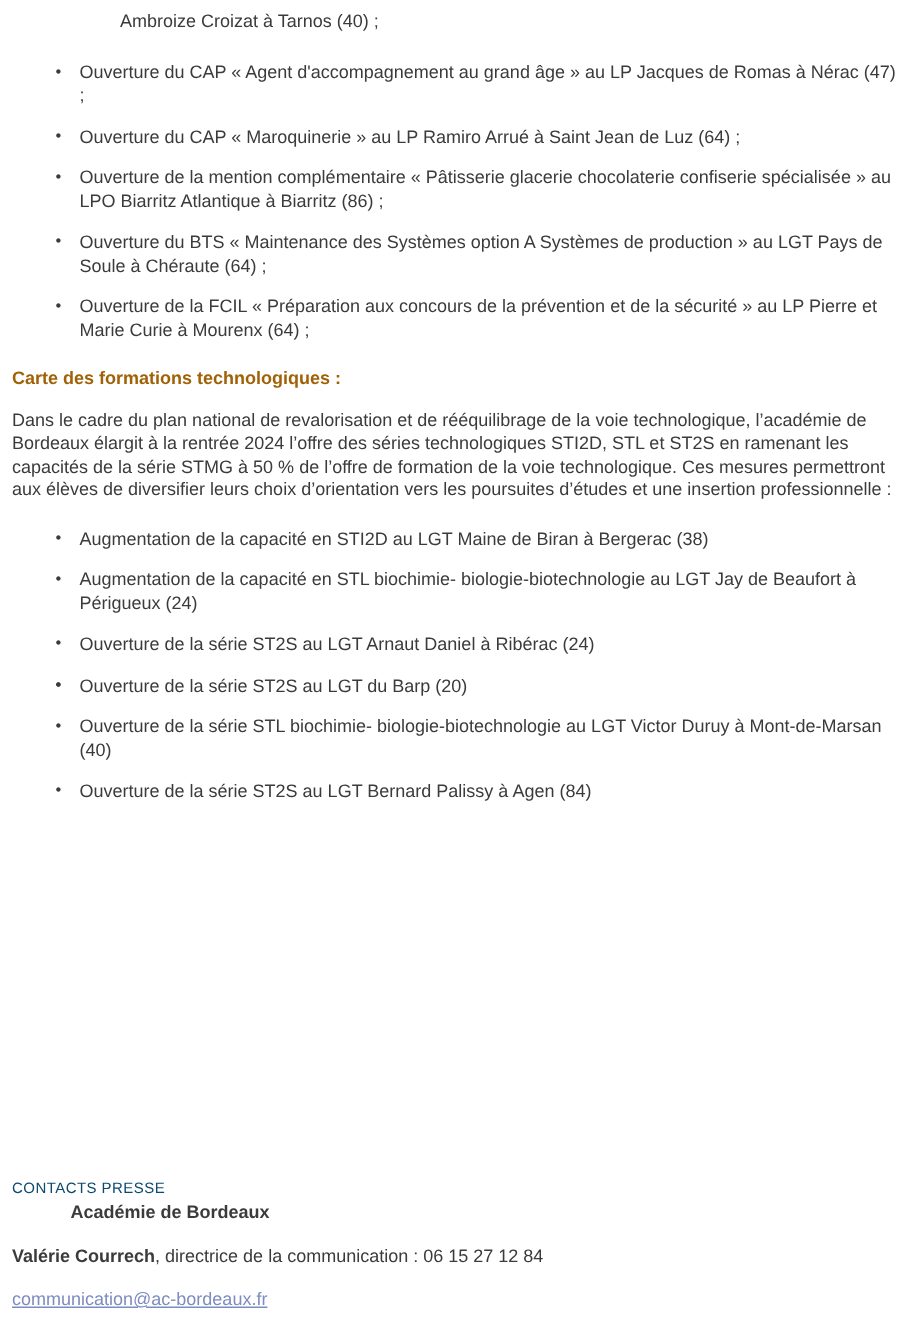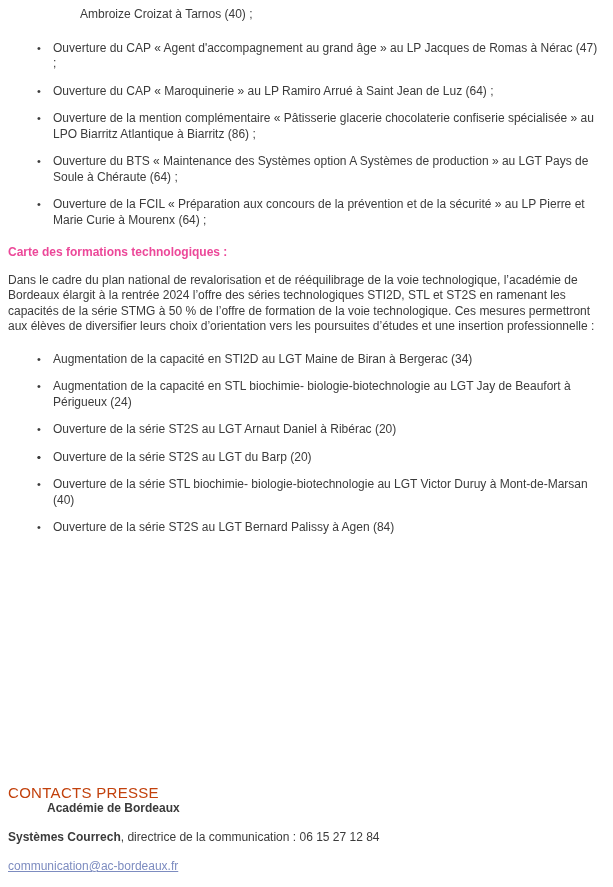--- a/index.html
+++ b/index.html
@@ -34,38 +34,38 @@
   .dot {
     position: absolute;
     left: 0;
     top: 0;
     font-size: 11px;
     color: #3b3b3b;
   }
   .section-heading {
     margin: 17px 0 0 8px;
     font-weight: bold;
-    color: #ec4899;
+    color: #a16207;
     width: 600px;
   }
   .intro {
     margin: 12px 0 0 8px;
     width: 601px;
   }
   .contacts {
     position: absolute;
     left: 8px;
     top: 784px;
     width: 590px;
   }
   .contacts-title {
-    font-size: 15px;
+    font-size: 10px;
     line-height: 17px;
     letter-spacing: 0.3px;
-    color: #c2410c;
+    color: #0c4a6e;
   }
   .contacts-org {
     font-weight: bold;
     font-size: 12px;
     line-height: 15px;
     margin-left: 39px;
   }
   .contact-line { line-height: 16px; }
   .contact-lines { margin-top: 13px; }
   .contact-name { font-weight: bold; }
@@ -107,29 +107,29 @@
     </li>
   </ul>
 
   <div class="section-heading">Carte des formations technologiques :</div>
 
   <div class="intro">Dans le cadre du plan national de revalorisation et de rééquilibrage de la voie technologique, l’académie de Bordeaux élargit à la rentrée 2024 l’offre des séries technologiques STI2D, STL et ST2S en ramenant les capacités de la série STMG à 50 % de l’offre de formation de la voie technologique. Ces mesures permettront aux élèves de diversifier leurs choix d’orientation vers les poursuites d’études et une insertion professionnelle :</div>
 
   <ul class="bullets tech">
     <li>
       <span class="dot">•</span>
-      <span>Augmentation de la capacité en STI2D au LGT Maine de Biran à Bergerac (34)</span>
+      <span>Augmentation de la capacité en STI2D au LGT Maine de Biran à Bergerac (38)</span>
     </li>
     <li>
       <span class="dot">•</span>
       <span>Augmentation de la capacité en STL biochimie- biologie-biotechnologie au LGT Jay de Beaufort à Périgueux (24)</span>
     </li>
     <li>
       <span class="dot">•</span>
-      <span>Ouverture de la série ST2S au LGT Arnaut Daniel à Ribérac (20)</span>
+      <span>Ouverture de la série ST2S au LGT Arnaut Daniel à Ribérac (24)</span>
     </li>
     <li>
       <span class="dot">•</span>
     </li>
     <li>
       <span class="dot">•</span>
       <span>Ouverture de la série ST2S au LGT du Barp (20)</span>
     </li>
     <li>
       <span class="dot">•</span>
@@ -140,20 +140,20 @@
       <span>Ouverture de la série ST2S au LGT Bernard Palissy à Agen (84)</span>
     </li>
   </ul>
 
   <div class="contacts">
     <div class="contacts-title">CONTACTS PRESSE</div>
     <div class="contacts-org">Académie de Bordeaux</div>
 
     <div class="contact-lines">
       <div class="contact-line">
-        <span class="contact-name">Systèmes Courrech</span><span>, directrice de la communication : 06 15 27 12 84</span>
+        <span class="contact-name">Valérie Courrech</span><span>, directrice de la communication : 06 15 27 12 84</span>
       </div>
     </div>
 
     <a class="email-link">communication@ac-bordeaux.fr</a>
   </div>
 
 </div>
 
 </body></html>

